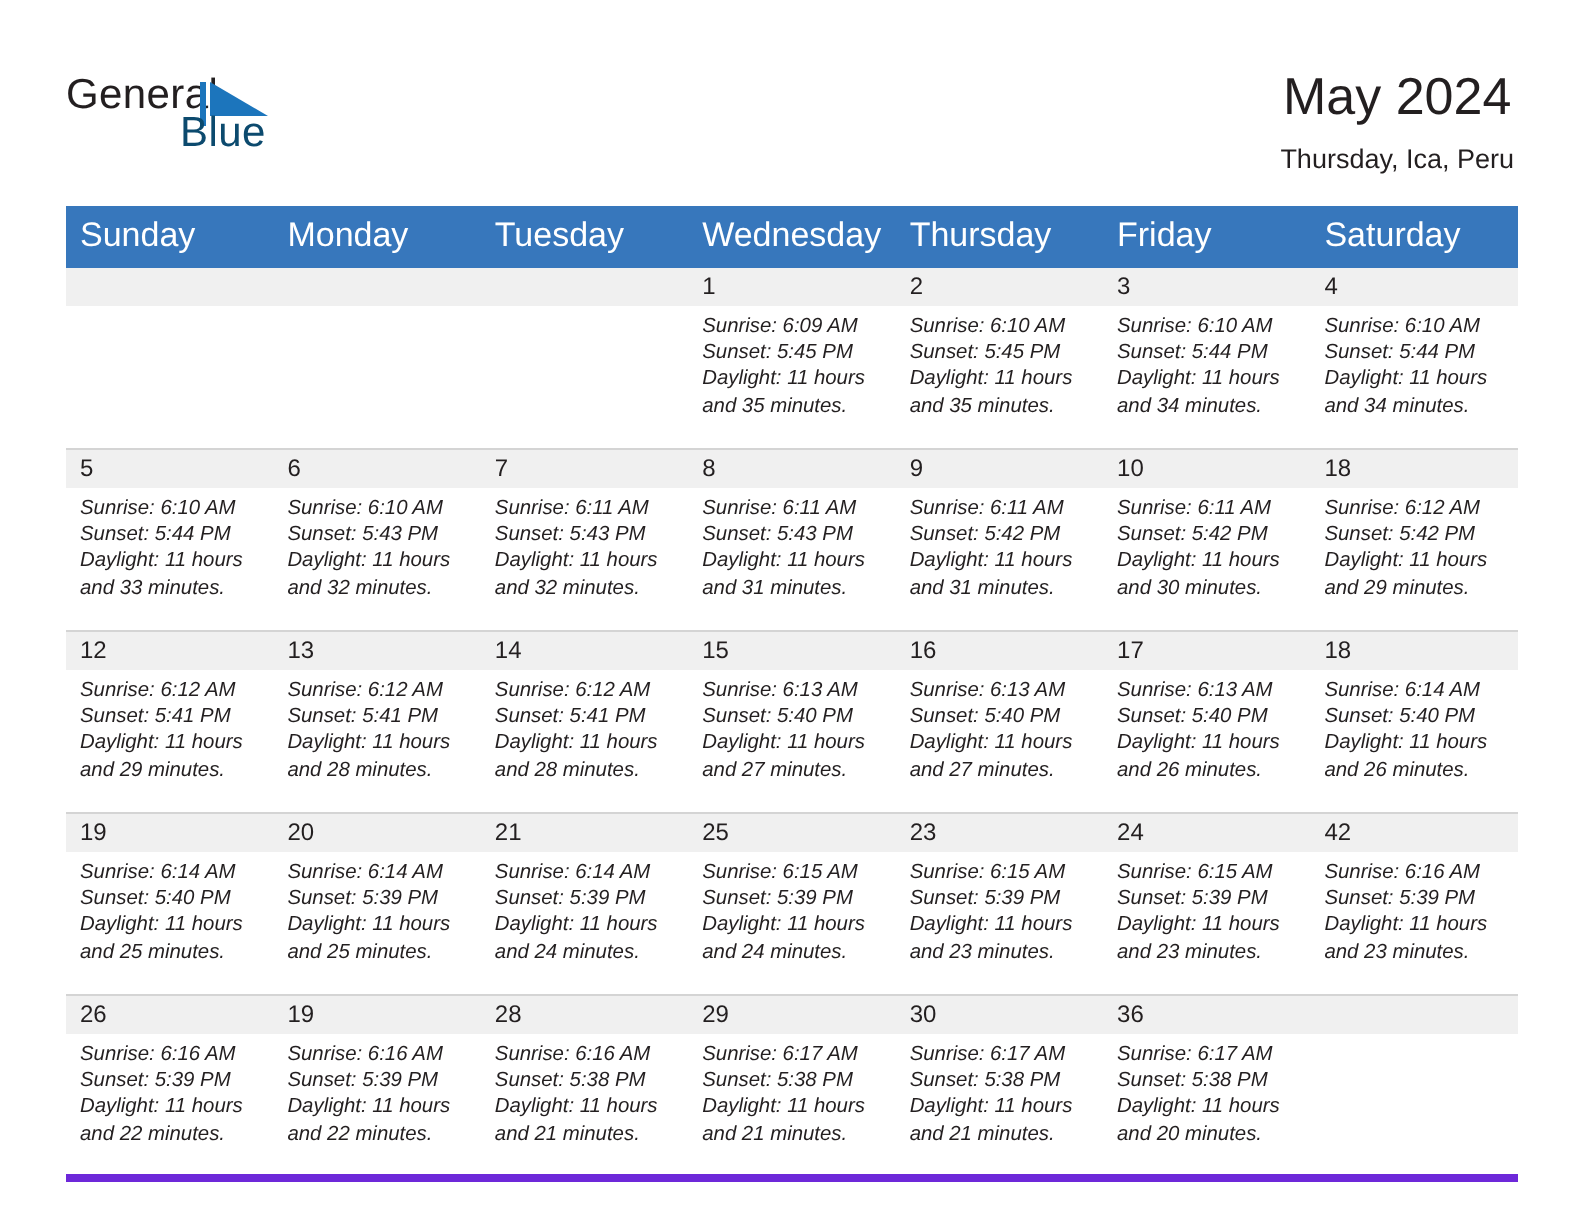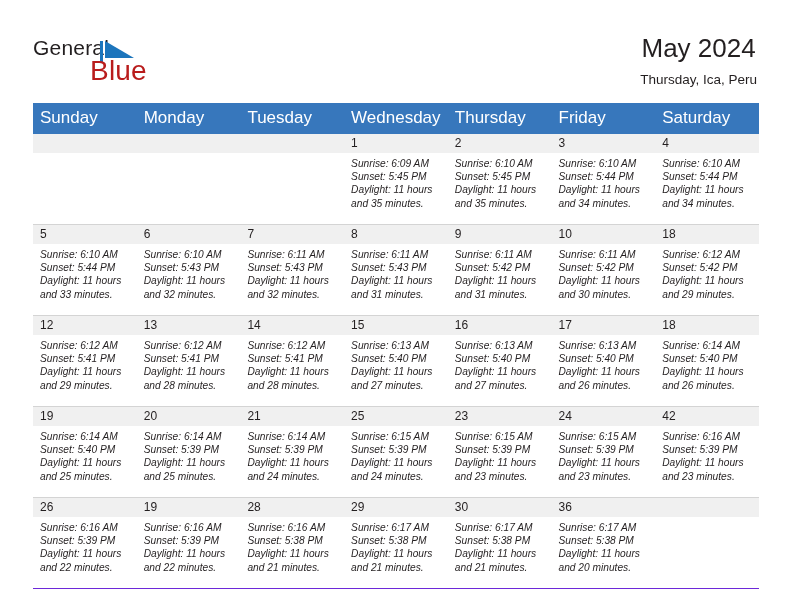--- a/index.html
+++ b/index.html
@@ -44,23 +44,23 @@
     top: 0;
     font-size: 21px;
     letter-spacing: 0.2px;
     color: #231f20;
     font-family: "Liberation Sans", sans-serif;
   }
   .brand-blue {
     position: absolute;
     left: 57px;
     top: 19px;
-    font-size: 28px;
+    font-size: 21px;
     letter-spacing: 0.2px;
-    color: #b91c1c;
+    color: #0c4a6e;
     font-family: "Liberation Sans", sans-serif;
   }
   .brand-mark {
     position: absolute;
     left: 67px;
     top: 5px;
     width: 36px;
     height: 22px;
   }
 
@@ -109,21 +109,21 @@
   .weekrow td {
     vertical-align: top;
     padding: 0;
     border-top: 1.5px solid #3777bc;
     border-bottom: 1px solid #d4d4d4;
     height: 91px;
     box-sizing: border-box;
     background: #ffffff;
   }
   .weekrow.last td {
-    border-bottom: 1px solid #6d28d9;
+    border-bottom: 4px solid #6d28d9;
   }
 
   .daynum {
     background: #f0f0f0;
     font-size: 12px;
     color: #231f20;
     padding: 3px 0 3px 7px;
     height: 19px;
     box-sizing: border-box;
     line-height: 13px;

